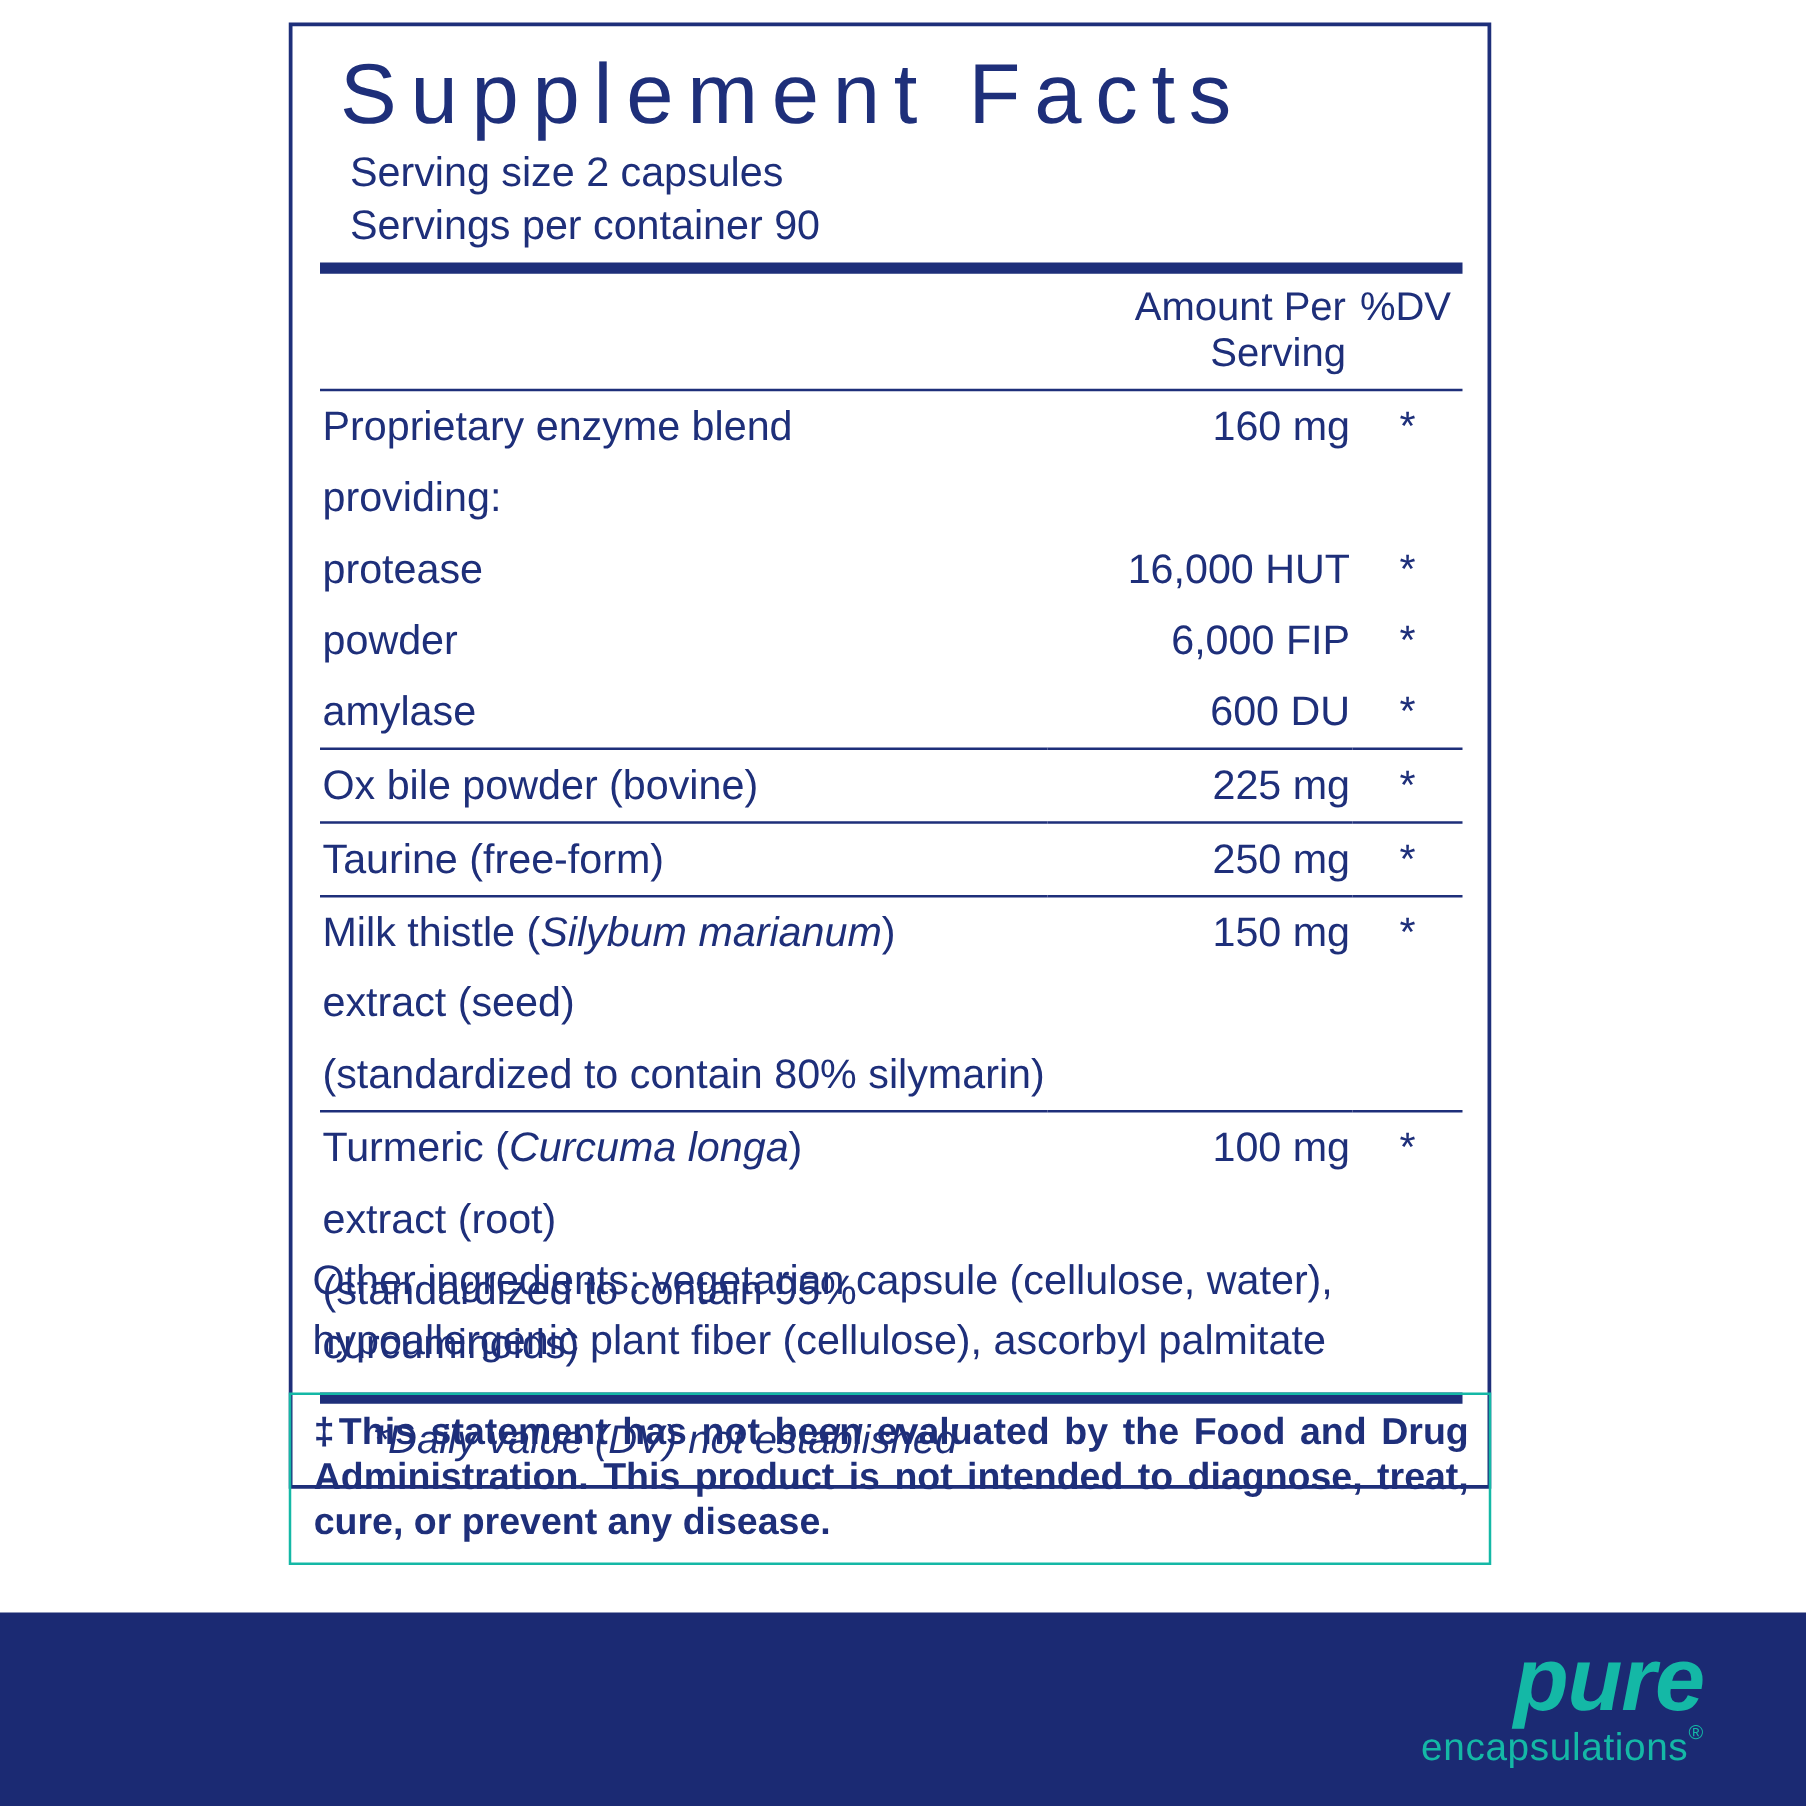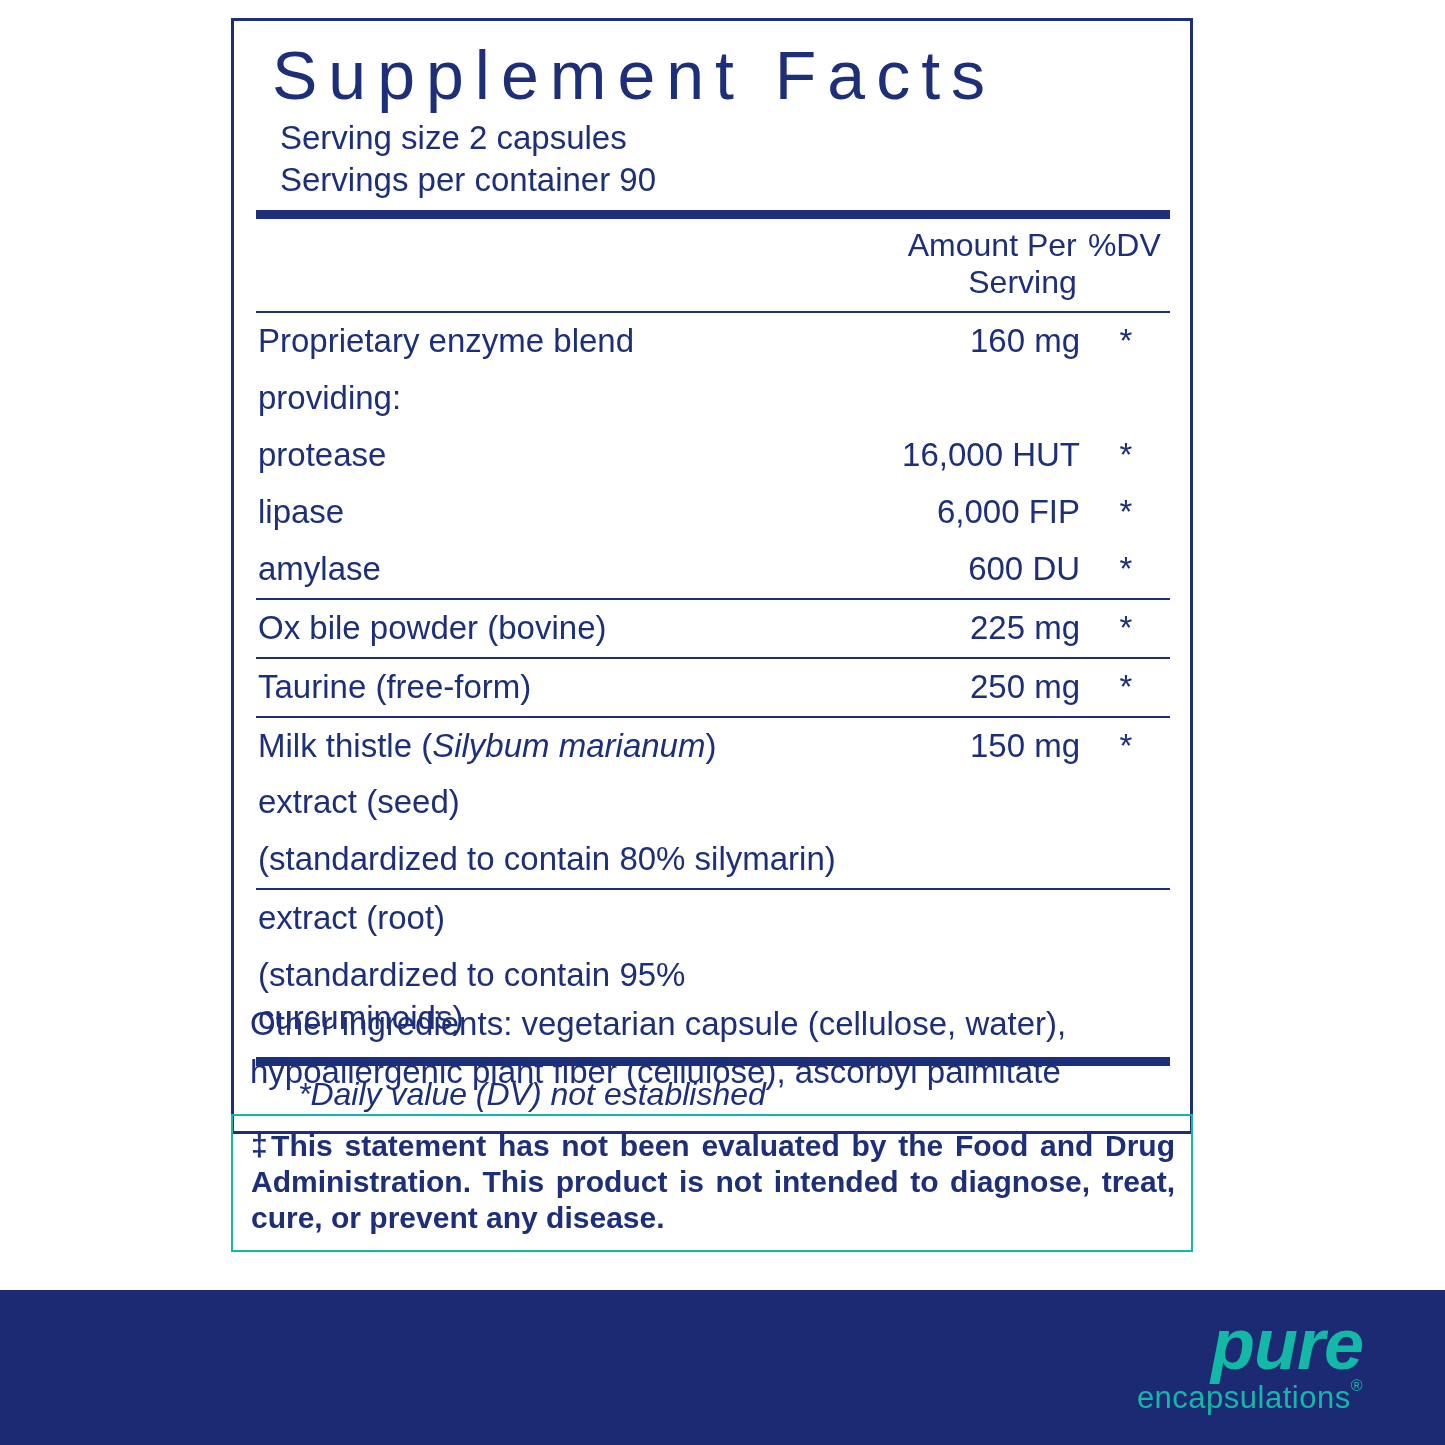--- a/index.html
+++ b/index.html
@@ -202,21 +202,21 @@
           <td class="col-name indent1">providing:</td>
           <td class="col-amt"></td>
           <td class="col-dv star"></td>
         </tr>
         <tr class="row row-nb">
           <td class="col-name indent1">protease</td>
           <td class="col-amt">16,000 HUT</td>
           <td class="col-dv star">*</td>
         </tr>
         <tr class="row row-nb">
-          <td class="col-name indent1">lipase</td>
+          <td class="col-name indent1">powder</td>
           <td class="col-amt">6,000 FIP</td>
           <td class="col-dv star">*</td>
         </tr>
         <tr class="row row-border">
           <td class="col-name indent1">amylase</td>
           <td class="col-amt">600 DU</td>
           <td class="col-dv star">*</td>
         </tr>
 
         <tr class="row row-border">
@@ -240,20 +240,25 @@
           <td class="col-name">extract (seed)</td>
           <td class="col-amt"></td>
           <td class="col-dv"></td>
         </tr>
         <tr class="row row-border">
           <td class="col-name indent1">(standardized to contain 80% silymarin)</td>
           <td class="col-amt"></td>
           <td class="col-dv"></td>
         </tr>
 
+        <tr class="row row-nb">
+          <td class="col-name"><span>Turmeric (</span><span class="italic">Curcuma longa</span><span>)</span></td>
+          <td class="col-amt">100 mg</td>
+          <td class="col-dv star">*</td>
+        </tr>
         <tr class="row row-nb">
           <td class="col-name">extract (root)</td>
           <td class="col-amt"></td>
           <td class="col-dv"></td>
         </tr>
         <tr class="row row-nb">
           <td class="col-name indent1">(standardized to contain 95% curcuminoids)</td>
           <td class="col-amt"></td>
           <td class="col-dv"></td>
         </tr>

